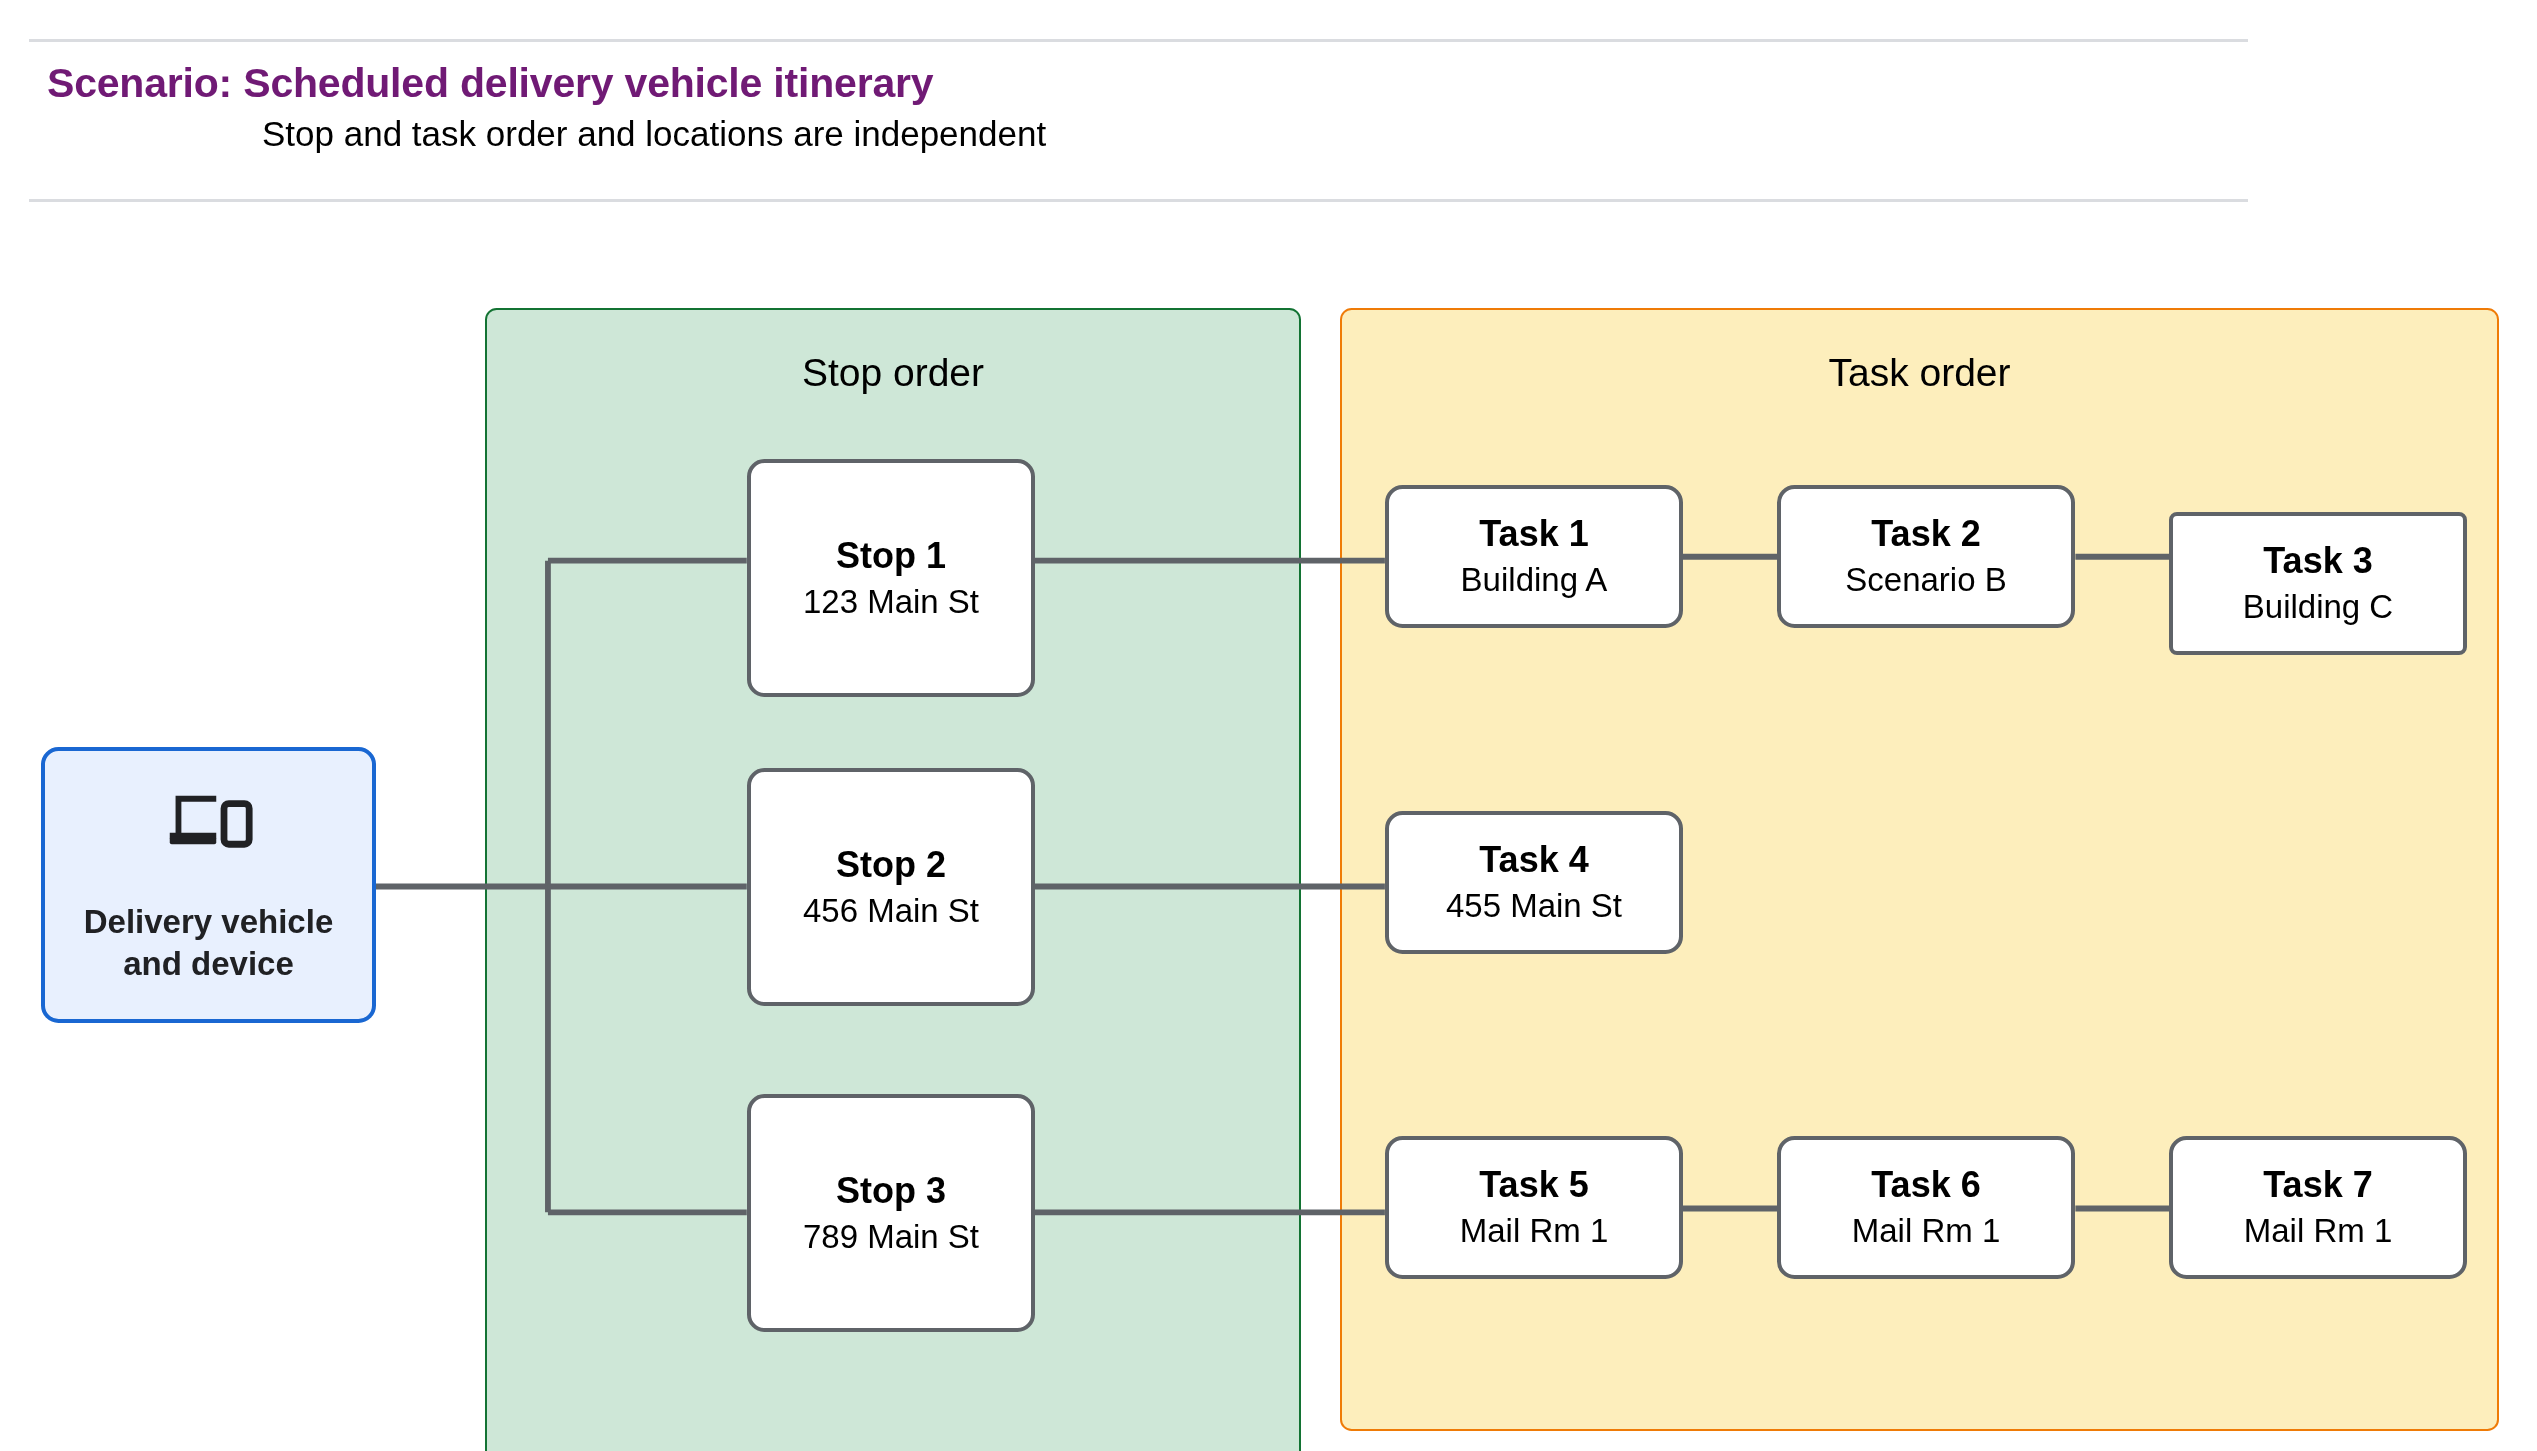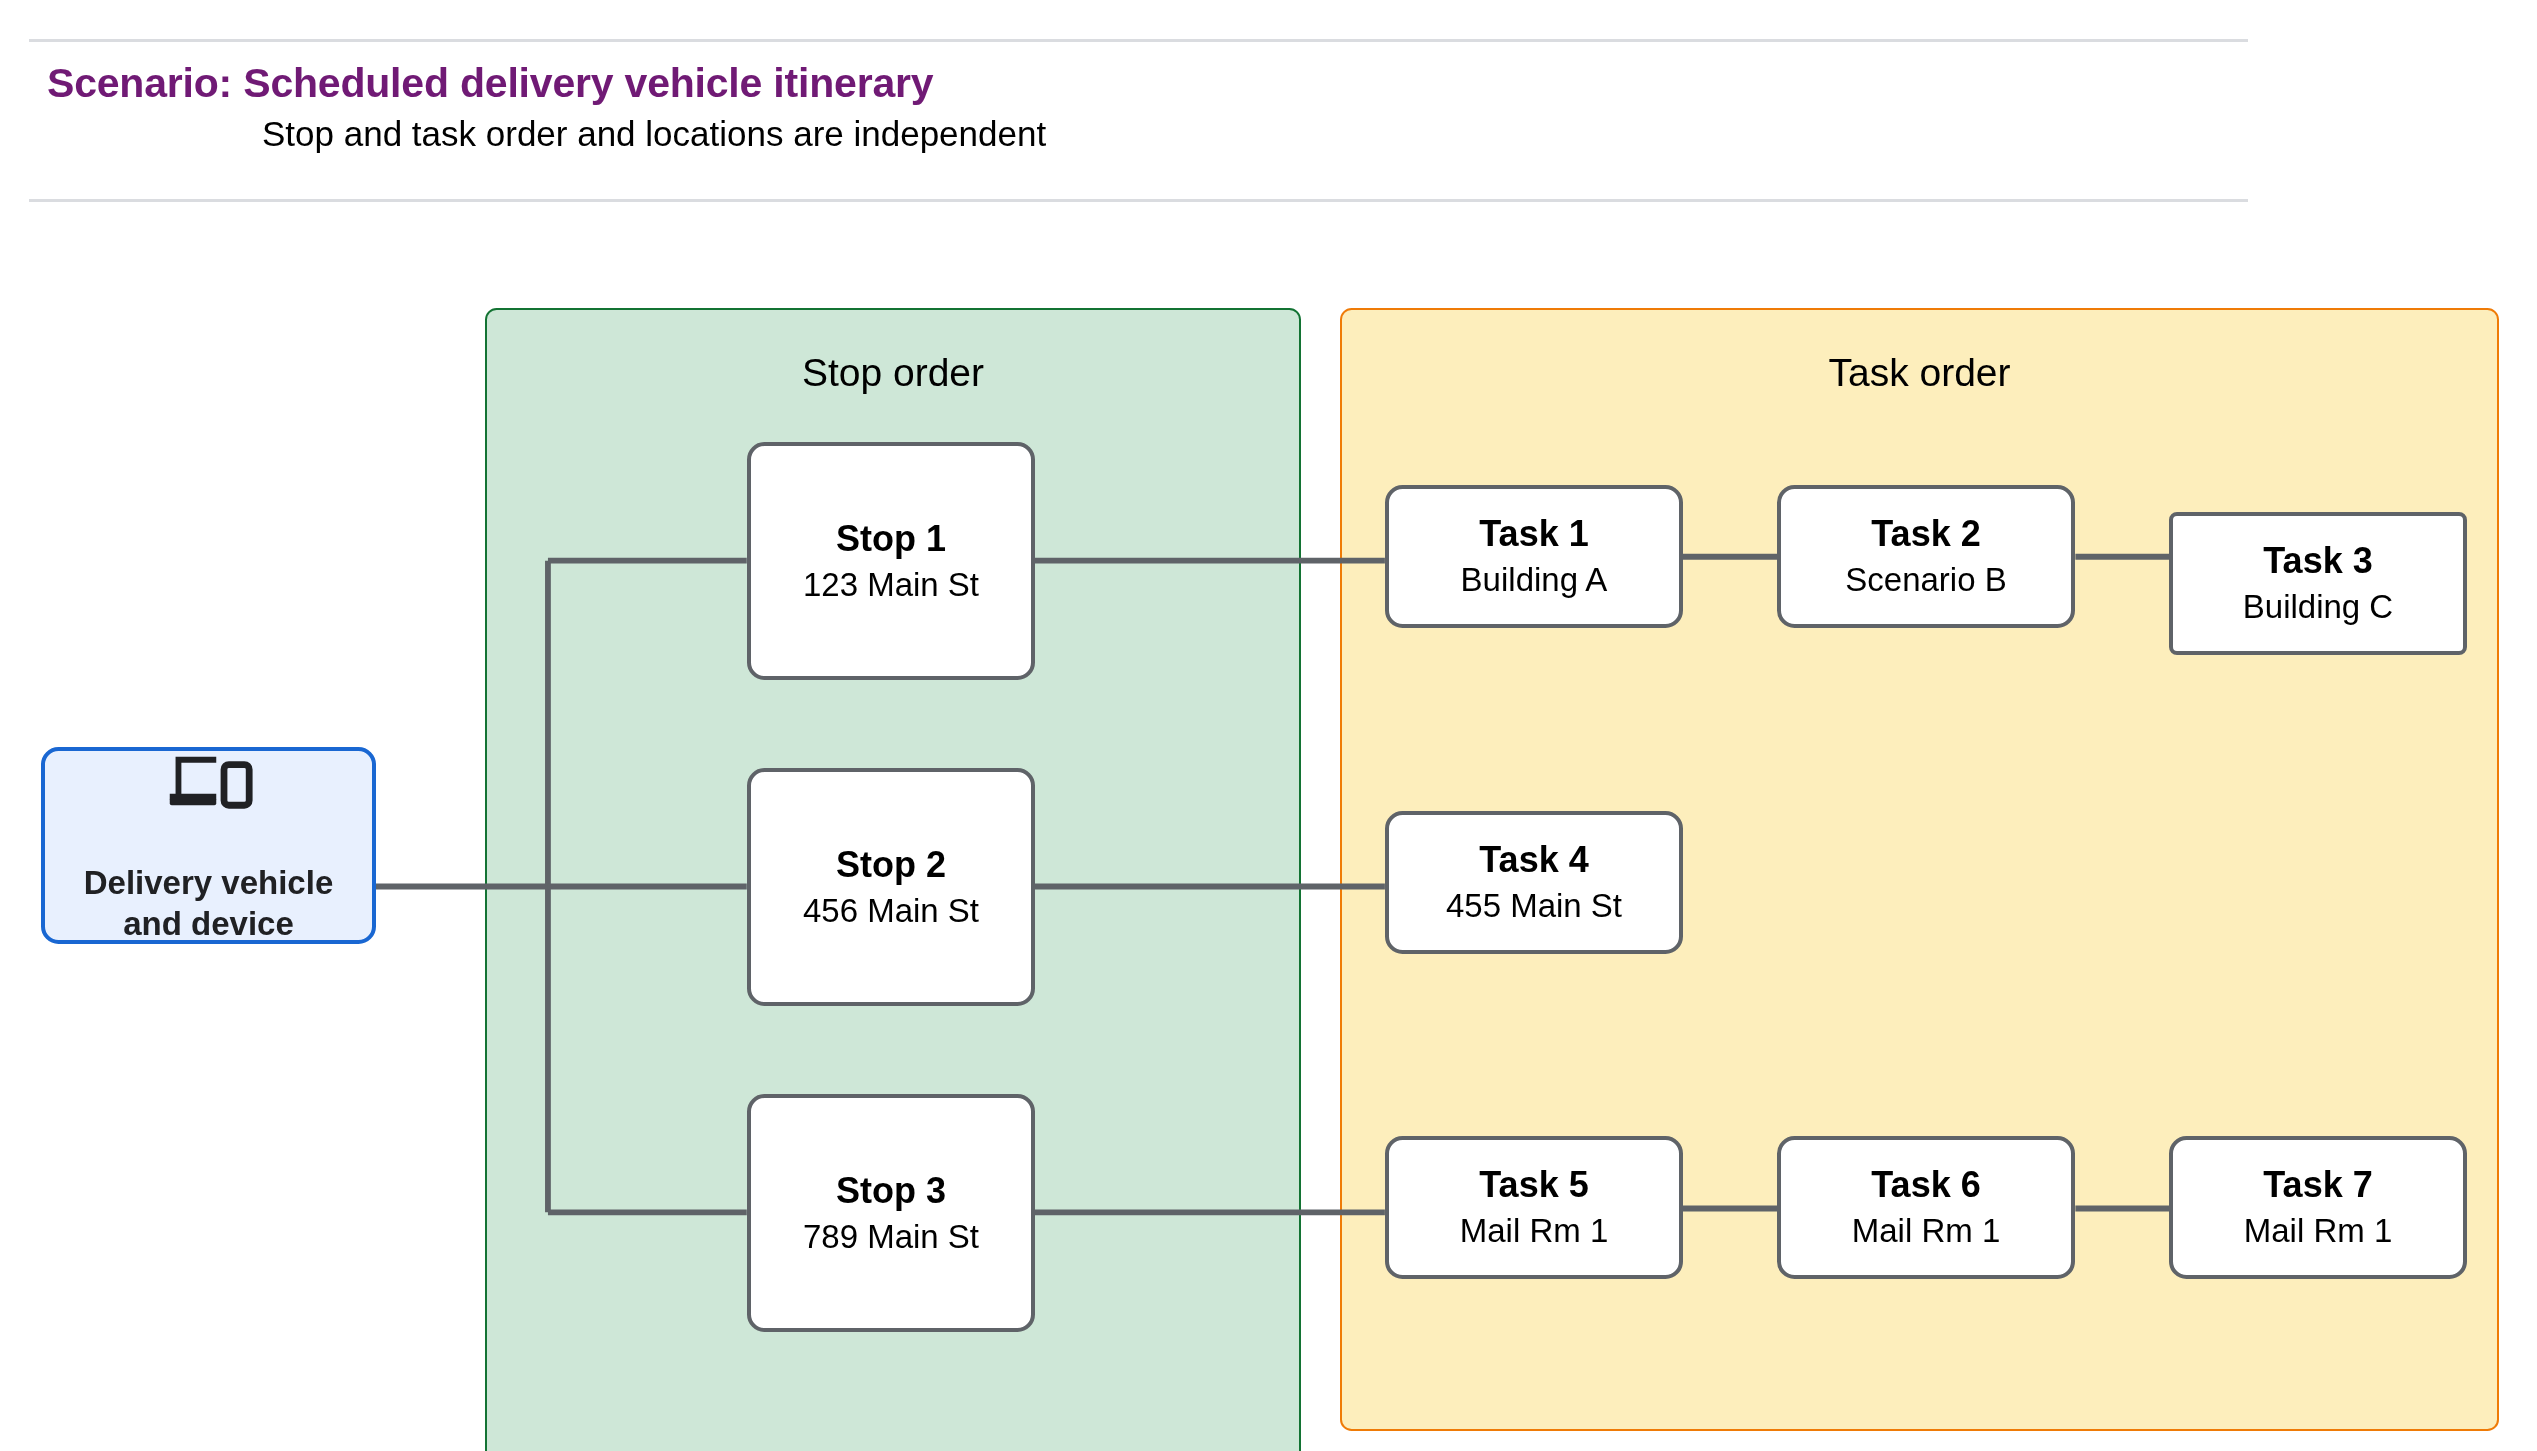--- a/index.html
+++ b/index.html
@@ -121,21 +121,21 @@
     color: #000000;
     line-height: 1.2;
     margin-top: 5.8px;
   }
 
   .stop-node {
     width: 288px;
     height: 238px;
     left: 747px;
   }
-  #stop-node-1 { top: 442px; }
+  #stop-node-1 { top: 459px; }
   #stop-node-2 { top: 768px; }
   #stop-node-3 { top: 1094px; }
 
   .task-node {
     width: 298px;
     height: 143px;
   }
   #task-node-1 { left: 1385px; top: 485px; }
   #task-node-2 { left: 1777px; top: 485px; }
   #task-node-3 { left: 2169px; top: 512px; border-radius: 8px; }
@@ -143,21 +143,21 @@
   #task-node-5 { left: 1385px; top: 1136px; }
   #task-node-6 { left: 1777px; top: 1136px; }
   #task-node-7 { left: 2169px; top: 1136px; }
 
   
   #device-node {
     position: absolute;
     left: 41px;
     top: 747px;
     width: 335px;
-    height: 197px;
+    height: 276px;
     background: #e8f0fe;
     border: 4.8px solid #1967d2;
     border-radius: 17.5px;
     box-sizing: border-box;
     display: flex;
     flex-direction: column;
     align-items: center;
     justify-content: center;
   }
   #device-icon {

